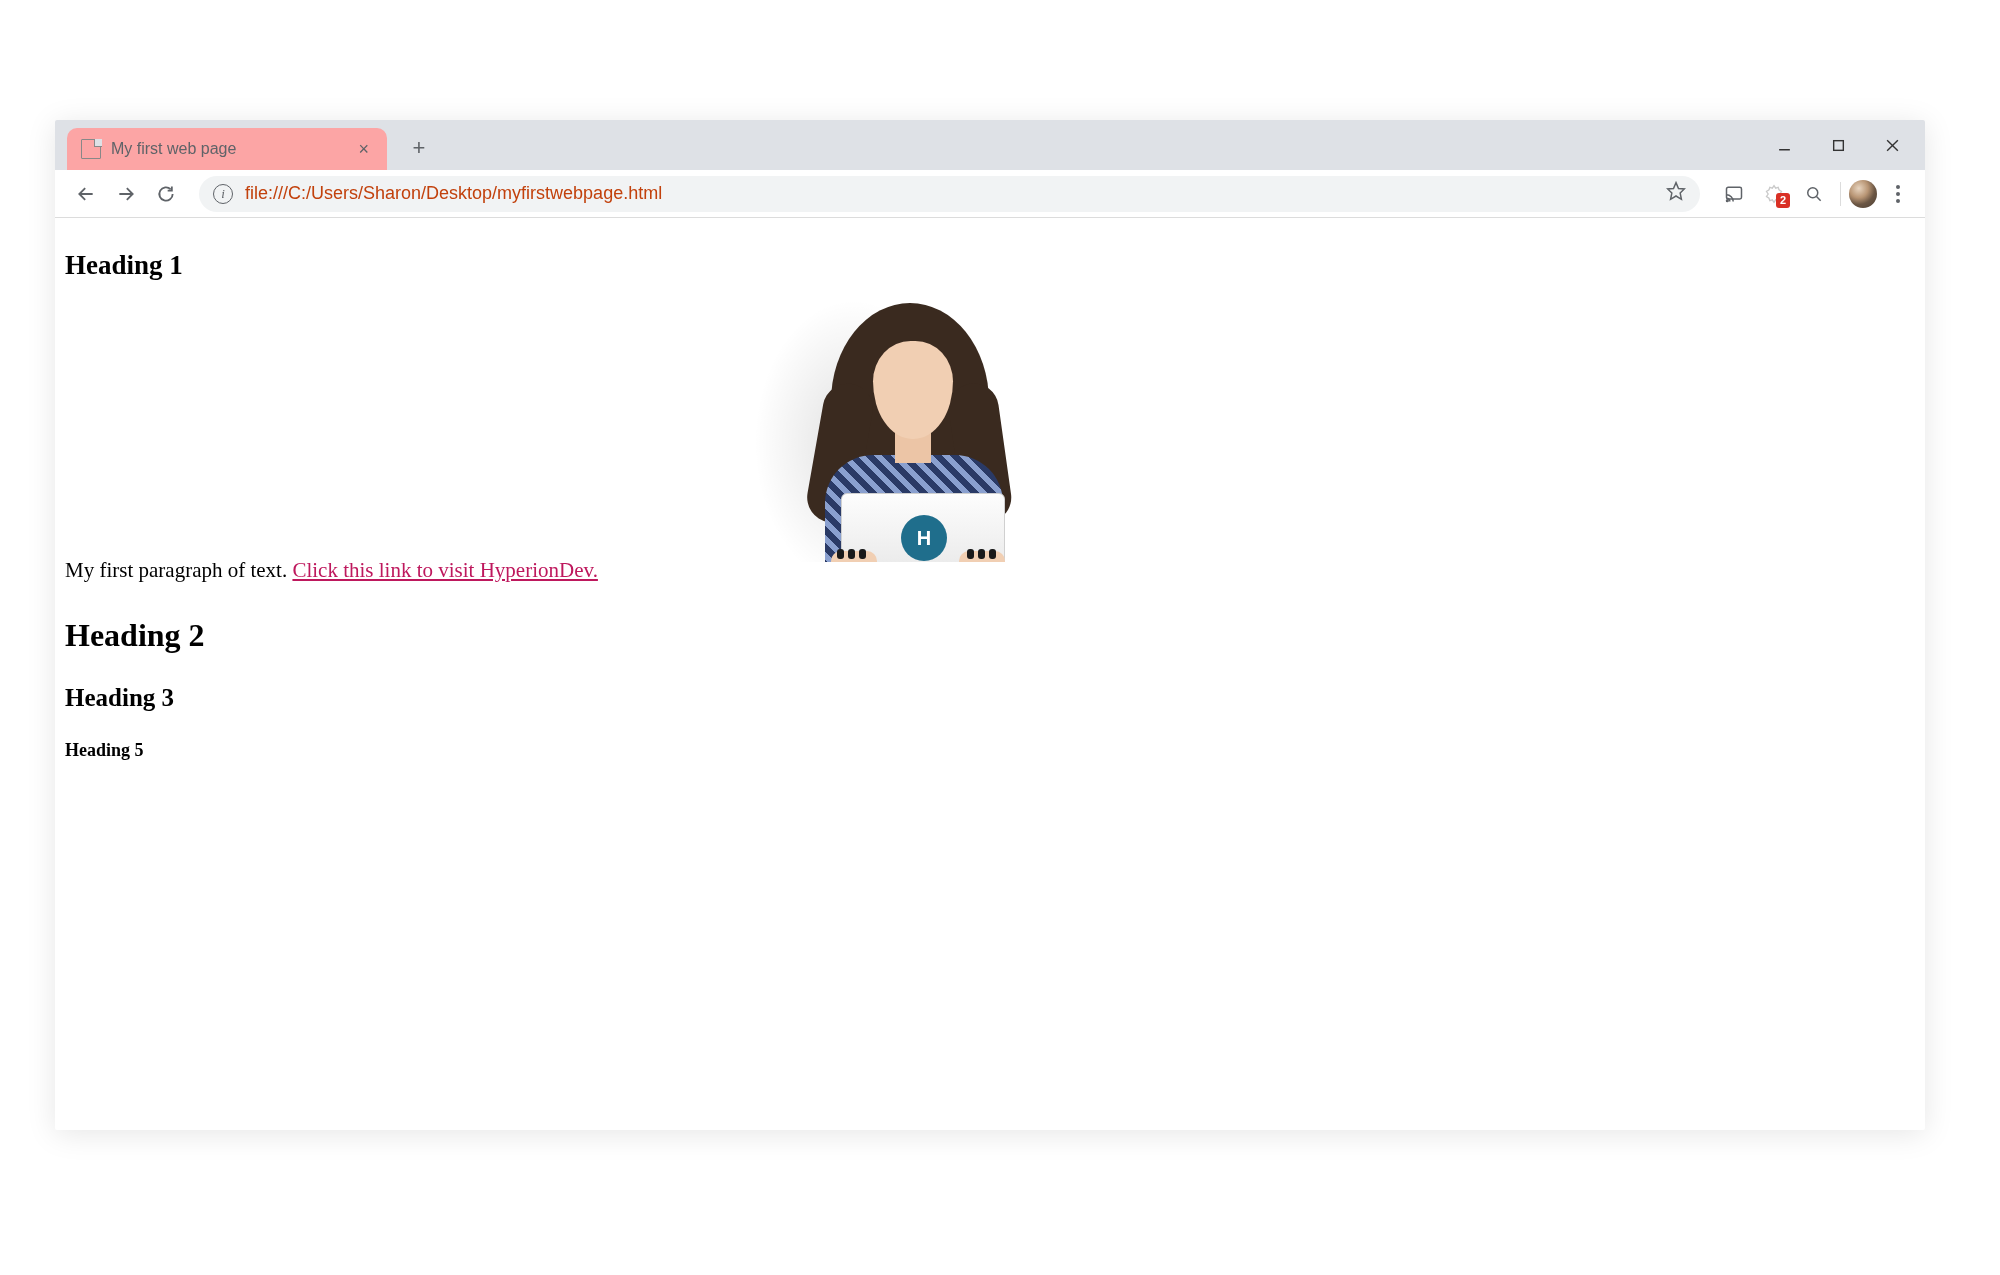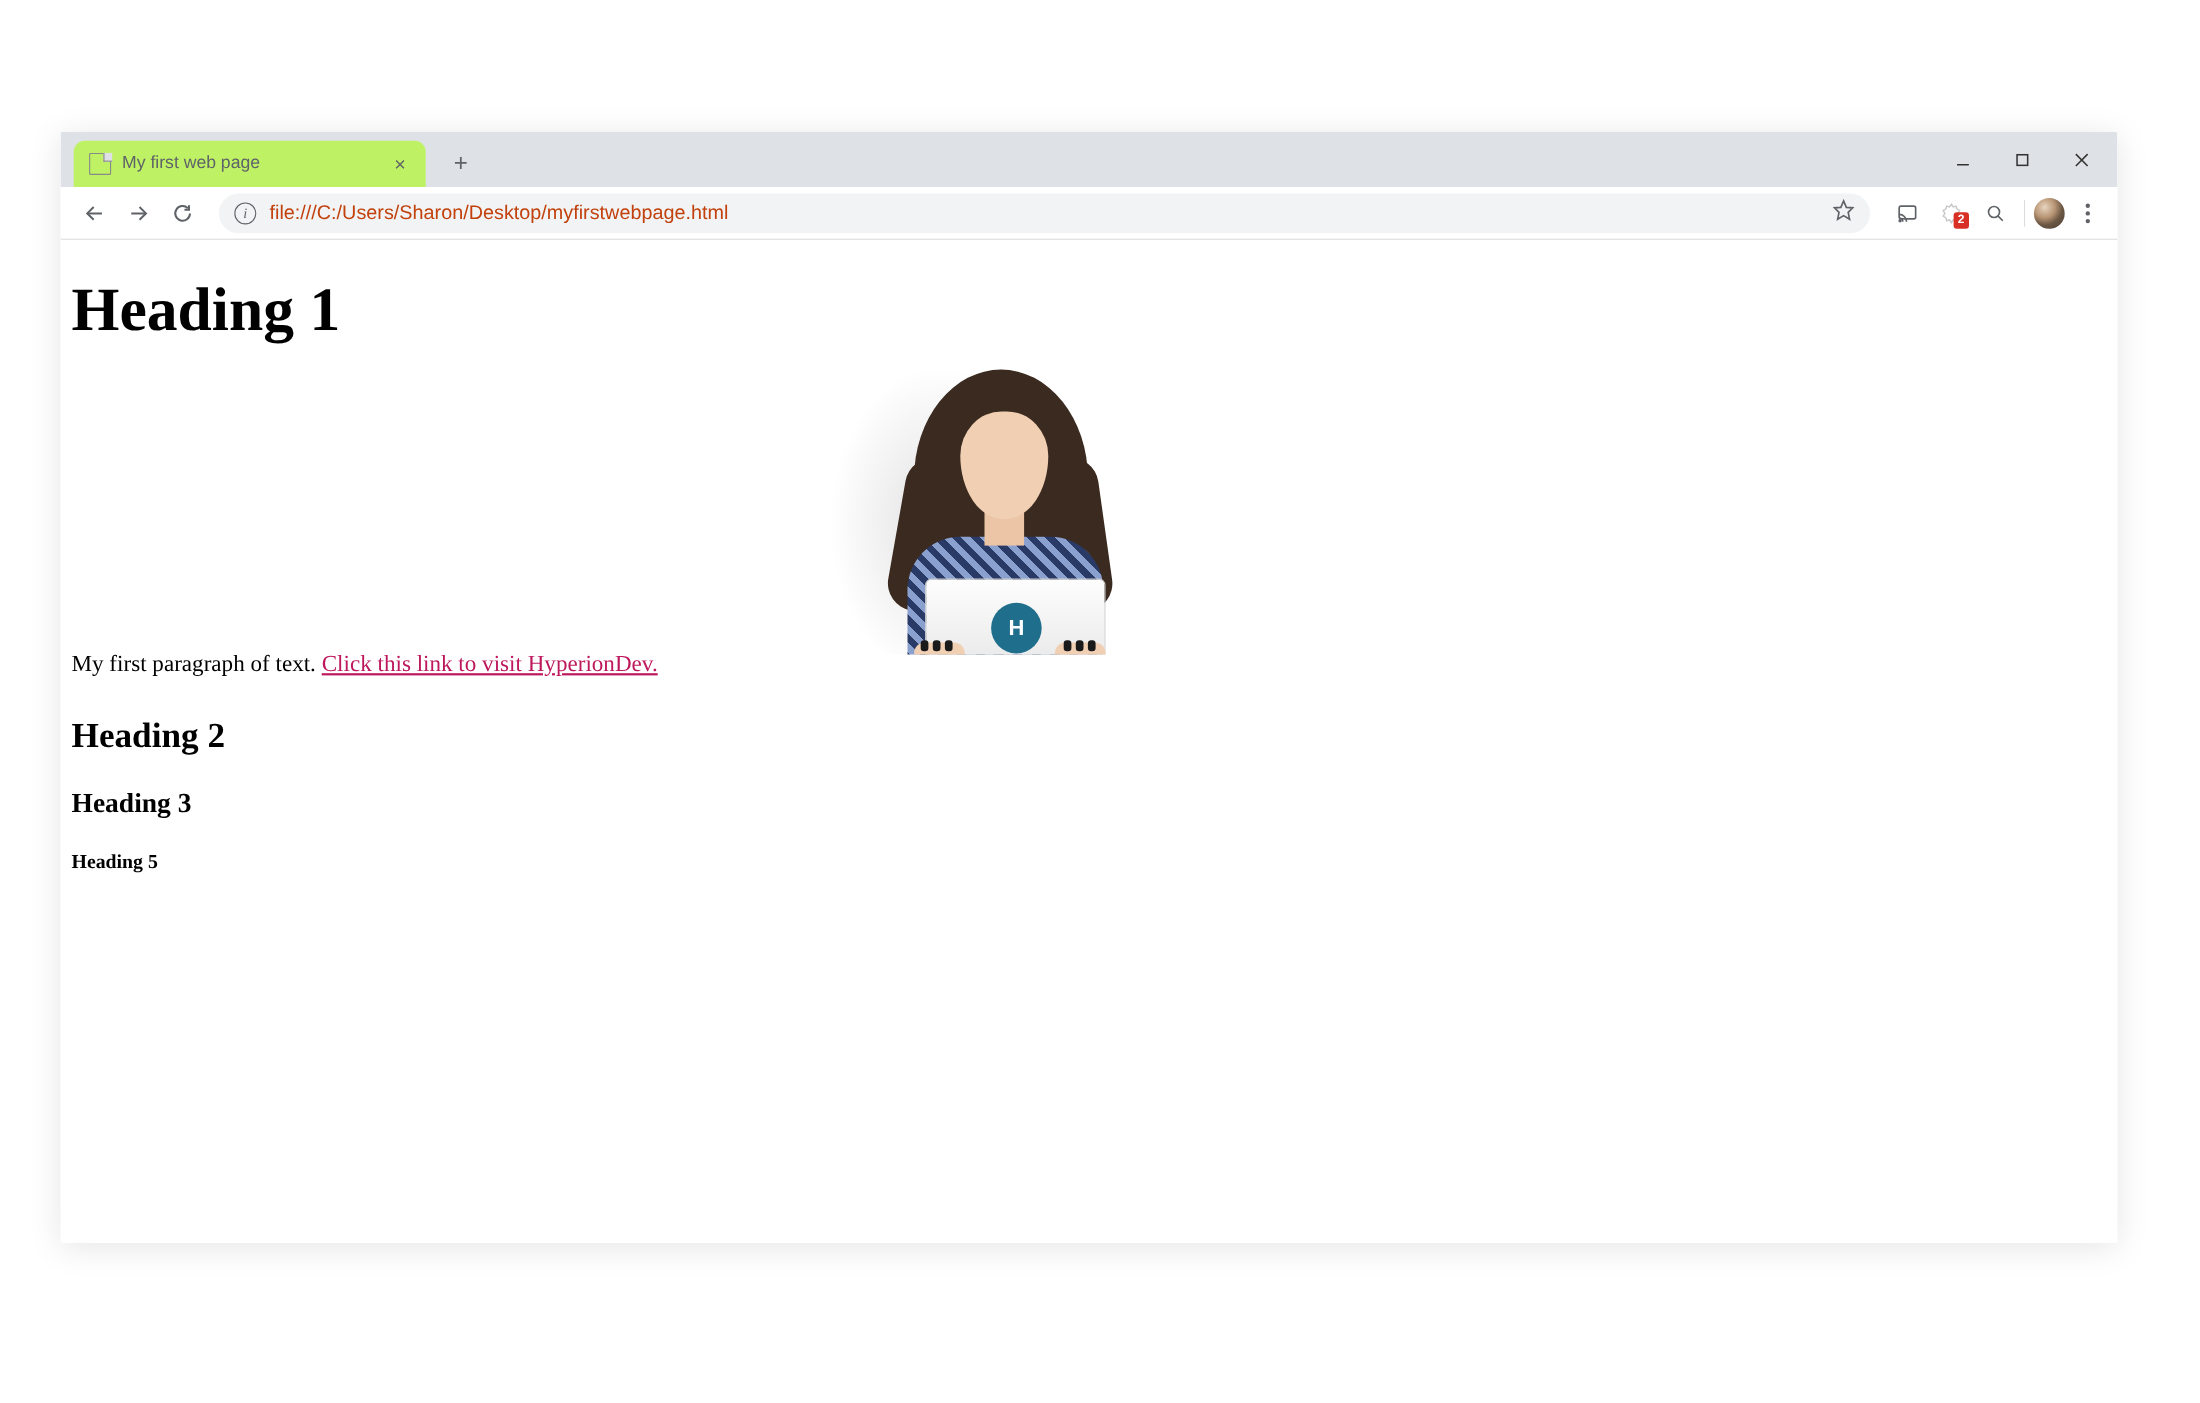--- a/index.html
+++ b/index.html
@@ -27,21 +27,21 @@
       height: 50px;
       background: #dee1e6;
       display: flex;
       align-items: flex-end;
       position: relative;
     }
     .tab {
       margin-left: 12px;
       height: 42px;
       width: 320px;
-      background: #bef264;
+      background: #fca5a5;
       border-top-left-radius: 10px;
       border-top-right-radius: 10px;
       display: flex;
       align-items: center;
       padding: 0 14px;
       font-size: 16px;
       color: #555;
       position: relative;
     }
     .tab .page-icon {
@@ -162,21 +162,21 @@
       width:4px; height:4px; border-radius:50%;
       background:#5f6368;
     }
     
     .page {
       padding: 8px 10px;
       font-family: "Times New Roman", Times, serif;
       color:#000;
     }
     .page .intro { font-size:21px; margin-top:2px; }
-    .page h1 { font-size:56px; font-weight:700; margin:24px 0 8px 0; }
+    .page h1 { font-size:27px; font-weight:700; margin:24px 0 8px 0; }
     .page .figure-row {
       display:flex;
       align-items:flex-end;
       margin-top:16px;
     }
     .illustration {
       width:310px; height:265px;
       margin-left:680px;
       position:relative;
       background:

